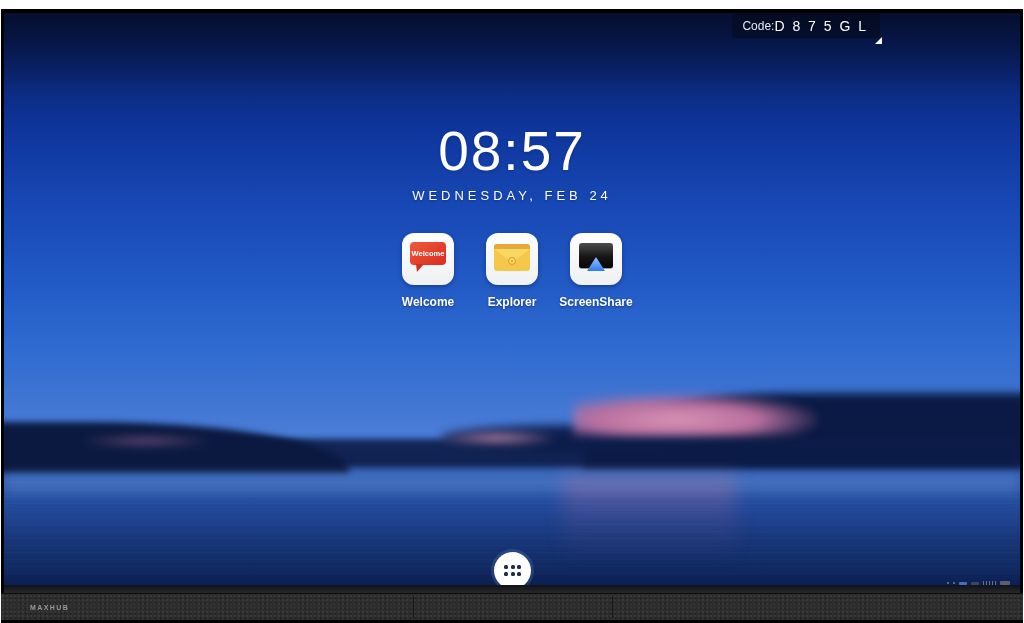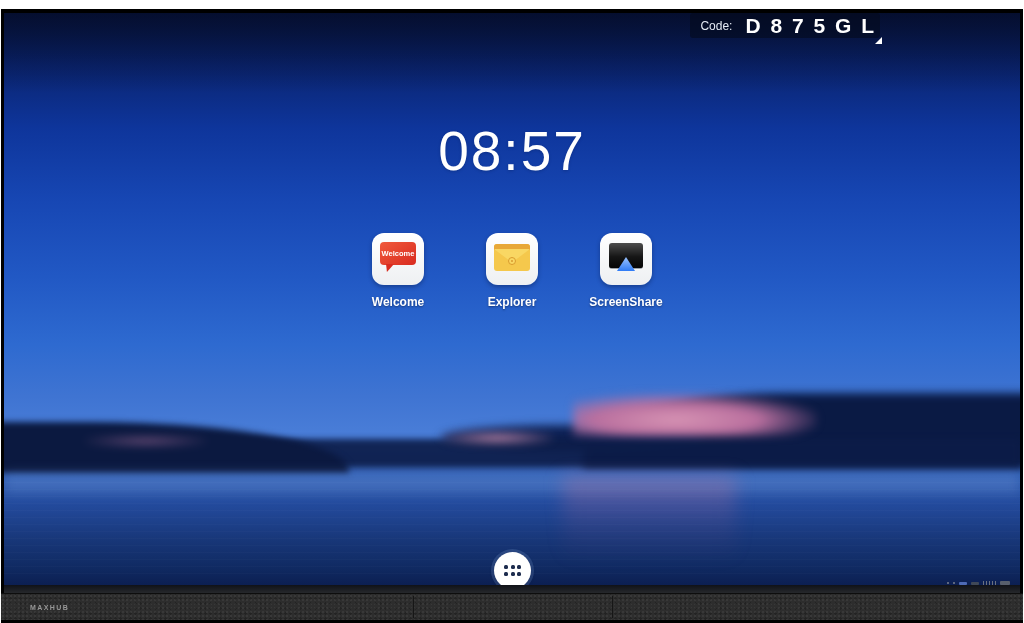--- a/index.html
+++ b/index.html
@@ -28,37 +28,37 @@
   .wp-pink-left   { left:8%; width:12%; top:73.8%; height:2%;
                     background:radial-gradient(ellipse at 50% 50%, #a06a96 0%, rgba(130,80,120,0) 80%); filter:blur(4px); opacity:.65; }
   .wp-reflect-light{ left:0; right:0; top:80.5%; height:3.5%; background:rgba(130,165,225,0.28); filter:blur(6px); }
   .wp-reflect-pink{ left:55%; width:17%; top:81%; height:15%;
                     background:linear-gradient(180deg, rgba(185,115,155,0.38), rgba(150,90,140,0.12) 55%, rgba(0,0,0,0)); filter:blur(9px); }
   .wp-streaks     { left:0; right:0; top:82%; height:16%; opacity:.5;
                     background:repeating-linear-gradient(180deg, rgba(255,255,255,0.035) 0 1px, rgba(0,0,0,0) 1px 7px); }
 
   
   .code-widget { position:absolute; top:0; right:140px; height:25px; z-index:5;
-                 display:flex; align-items:center; padding:0 4px 0 10px;
+                 display:flex; align-items:center; padding:0 12px 0 10px;
                  background:rgba(4,9,26,0.55); border-radius:3px; cursor:pointer; }
   .code-label  { color:#e4eaf4; font-size:12px; }
-  .code-value  { color:#ffffff; font-size:21px; letter-spacing:2px; margin-left:13px; font-weight:bold; white-space:nowrap; }
+  .code-value  { color:#ffffff; font-size:14px; letter-spacing:2px; margin-left:0; font-weight:normal; white-space:nowrap; }
   .code-corner { position:absolute; right:-2px; bottom:-6px; width:7px; height:7px;
                  background:#ffffff; clip-path:polygon(100% 0, 100% 100%, 0 100%); }
 
   
   .clock-block { position:absolute; top:111px; left:0; right:0; text-align:center; z-index:4; }
   .time { color:#ffffff; font-size:55px; font-weight:200; letter-spacing:2px; line-height:1;
           text-shadow:0 1px 3px rgba(0,20,60,0.25); }
   .date { color:#ffffff; font-size:13px; letter-spacing:4px; margin-top:9px;
           text-shadow:0 1px 2px rgba(0,20,60,0.3); }
 
   
   .apps-row { position:absolute; top:220px; left:0; right:0; z-index:4;
-              display:flex; justify-content:center; gap:30px; }
+              display:flex; justify-content:center; }
   .app { width:84px; display:flex; flex-direction:column; align-items:center; cursor:pointer; }
   .app-icon { width:52px; height:52px; border-radius:12px; position:relative;
               background:linear-gradient(180deg,#ffffff,#eef0f2);
               box-shadow:0 2px 4px rgba(0,15,50,0.35); overflow:hidden; }
   .app-label { margin-top:10px; color:#ffffff; font-size:12px; font-weight:600;
                text-shadow:0 1px 2px rgba(0,15,50,0.5); }
 
   
   .bubble { position:absolute; left:8px; top:9px; width:36px; height:23px; border-radius:4px;
             background:linear-gradient(145deg,#f05a3c,#d92b1f);
@@ -140,20 +140,21 @@
     <div class="wp wp-streaks"></div>
 
     <div class="code-widget">
       <span class="code-label">Code:</span>
       <span class="code-value">D 8 7 5 G L</span>
       <span class="code-corner"></span>
     </div>
 
     <div class="clock-block">
       <div class="time">08:57</div>
+      <div class="date">WEDNESDAY, FEB 24</div>
     </div>
 
     <div class="apps-row">
 
       <div class="app">
         <div class="app-icon">
           <div class="bubble">
             <span>Welcome</span>
           </div>
           <div class="bubble-tail"></div>

